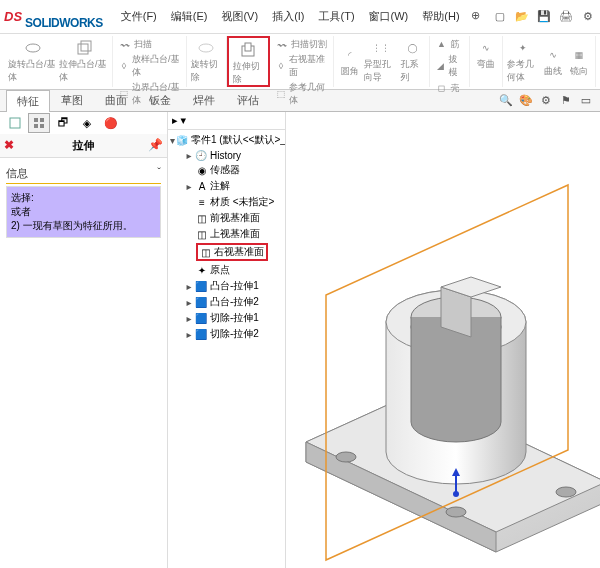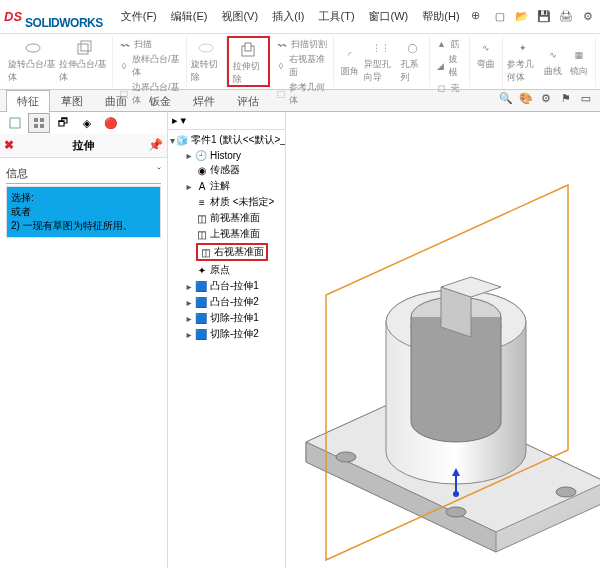--- a/index.html
+++ b/index.html
@@ -14,35 +14,35 @@
 .micon{width:16px;height:16px;display:flex;align-items:center;justify-content:center;color:#555;}
 .ribbon{height:56px;background:#fff;display:flex;border-bottom:1px solid #ccc;padding:2px 4px;}
 .rgroup{display:flex;flex-direction:column;align-items:center;padding:0 3px;border-right:1px solid #eee;}
 .rbtn{display:flex;flex-direction:column;align-items:center;justify-content:center;padding:2px 1px;color:#888;font-size:9px;min-width:26px;}
 .rbtn-ic{width:20px;height:20px;display:flex;align-items:center;justify-content:center;}
 .rrow{display:flex;}
 .rrow2{display:flex;flex-direction:column;}
 .rsmall{display:flex;align-items:center;gap:2px;padding:1px 2px;color:#888;font-size:9px;}
 .rsmall .rbtn-ic{width:14px;height:14px;}
 .highlight-red{border:2px solid #d92231;}
-.tabs{height:22px;background:#f5f5f5;display:flex;align-items:flex-start;padding:0 6px;border-bottom:1px solid #bbb;}
+.tabs{height:22px;background:#f5f5f5;display:flex;align-items:center;padding:0 6px;border-bottom:1px solid #bbb;}
 .tab{padding:3px 10px;font-size:11px;color:#555;border:1px solid transparent;}
 .tab.active{background:#fff;border:1px solid #bbb;border-bottom:1px solid #fff;margin-bottom:-1px;}
 .tab-icons{margin-left:auto;display:flex;gap:4px;}
 .main{display:flex;height:468px;}
 .left-panel{width:168px;background:#fff;border-right:1px solid #ddd;}
 .lp-tabs{height:22px;display:flex;align-items:center;padding:0 4px;gap:2px;}
 .lp-tab{width:22px;height:20px;display:flex;align-items:center;justify-content:center;border:1px solid transparent;}
 .lp-tab.active{border:1px solid #aaa;background:#f0f0f0;}
 .lp-title{text-align:center;padding:4px;font-weight:bold;background:#f8f8f8;border-bottom:1px solid #ddd;position:relative;}
 .lp-close{position:absolute;left:4px;top:4px;color:#d92231;font-size:12px;}
 .lp-check{font-size:12px;}
 .lp-info{padding:6px;}
 .lp-info-hdr{color:#333;padding:2px 0;border-bottom:1px solid #eab308;display:flex;justify-content:space-between;}
-.lp-msg{background:#0ea5e9;border:1px solid #ddd;padding:4px;font-size:10px;line-height:1.4;margin-top:2px;}
+.lp-msg{background:#c4b5fd;border:1px solid #ddd;padding:4px;font-size:10px;line-height:1.4;margin-top:2px;}
 .tree-panel{width:118px;background:#fff;border-right:1px solid #ddd;overflow:hidden;}
 .tree-top{height:18px;display:flex;align-items:center;gap:3px;padding:0 4px;border-bottom:1px solid #ddd;}
 .tree{padding:2px;font-size:10px;}
 .tree-item{display:flex;align-items:center;gap:2px;padding:1px 0;white-space:nowrap;}
 .tree-indent1{padding-left:14px;}
 .tree-exp{width:10px;text-align:center;color:#555;}
 .tree-ic{width:12px;height:12px;display:inline-flex;align-items:center;justify-content:center;}
 .tree-sel{border:2px solid #d92231;padding:0 2px;display:inline-flex;align-items:center;gap:2px;}
 .viewport{flex:1;background:#fff;position:relative;overflow:hidden;}
 .vp-toolbar{position:absolute;top:2px;right:4px;display:flex;gap:3px;z-index:10;}

